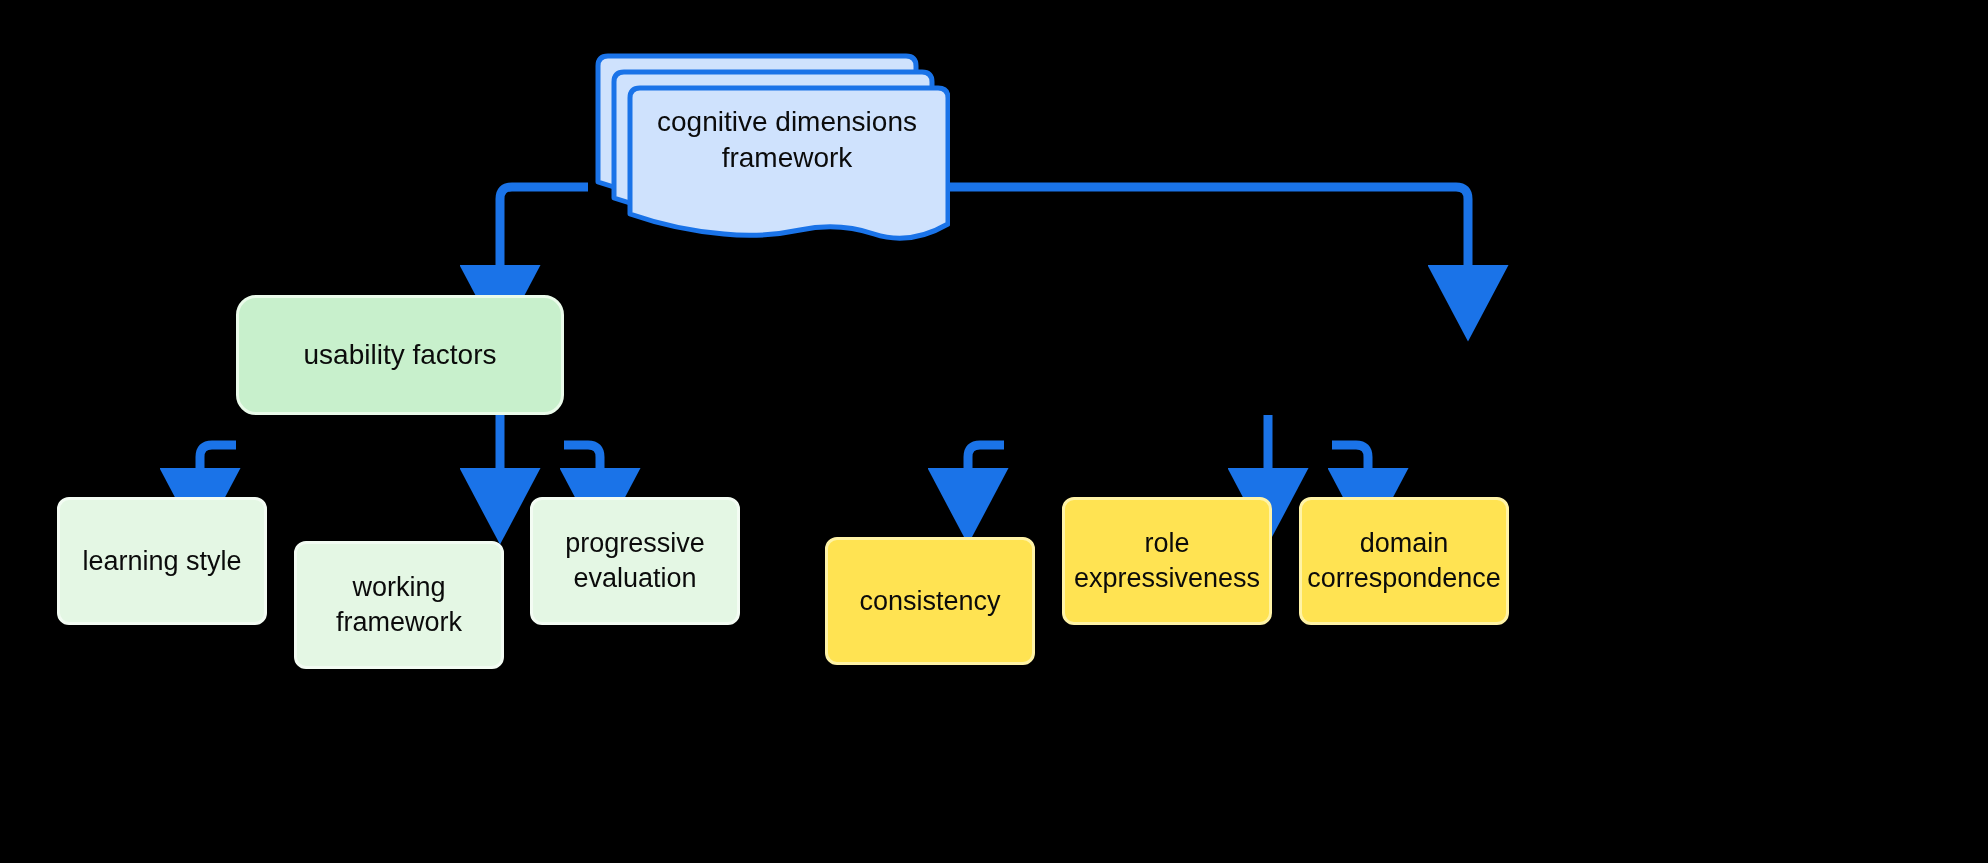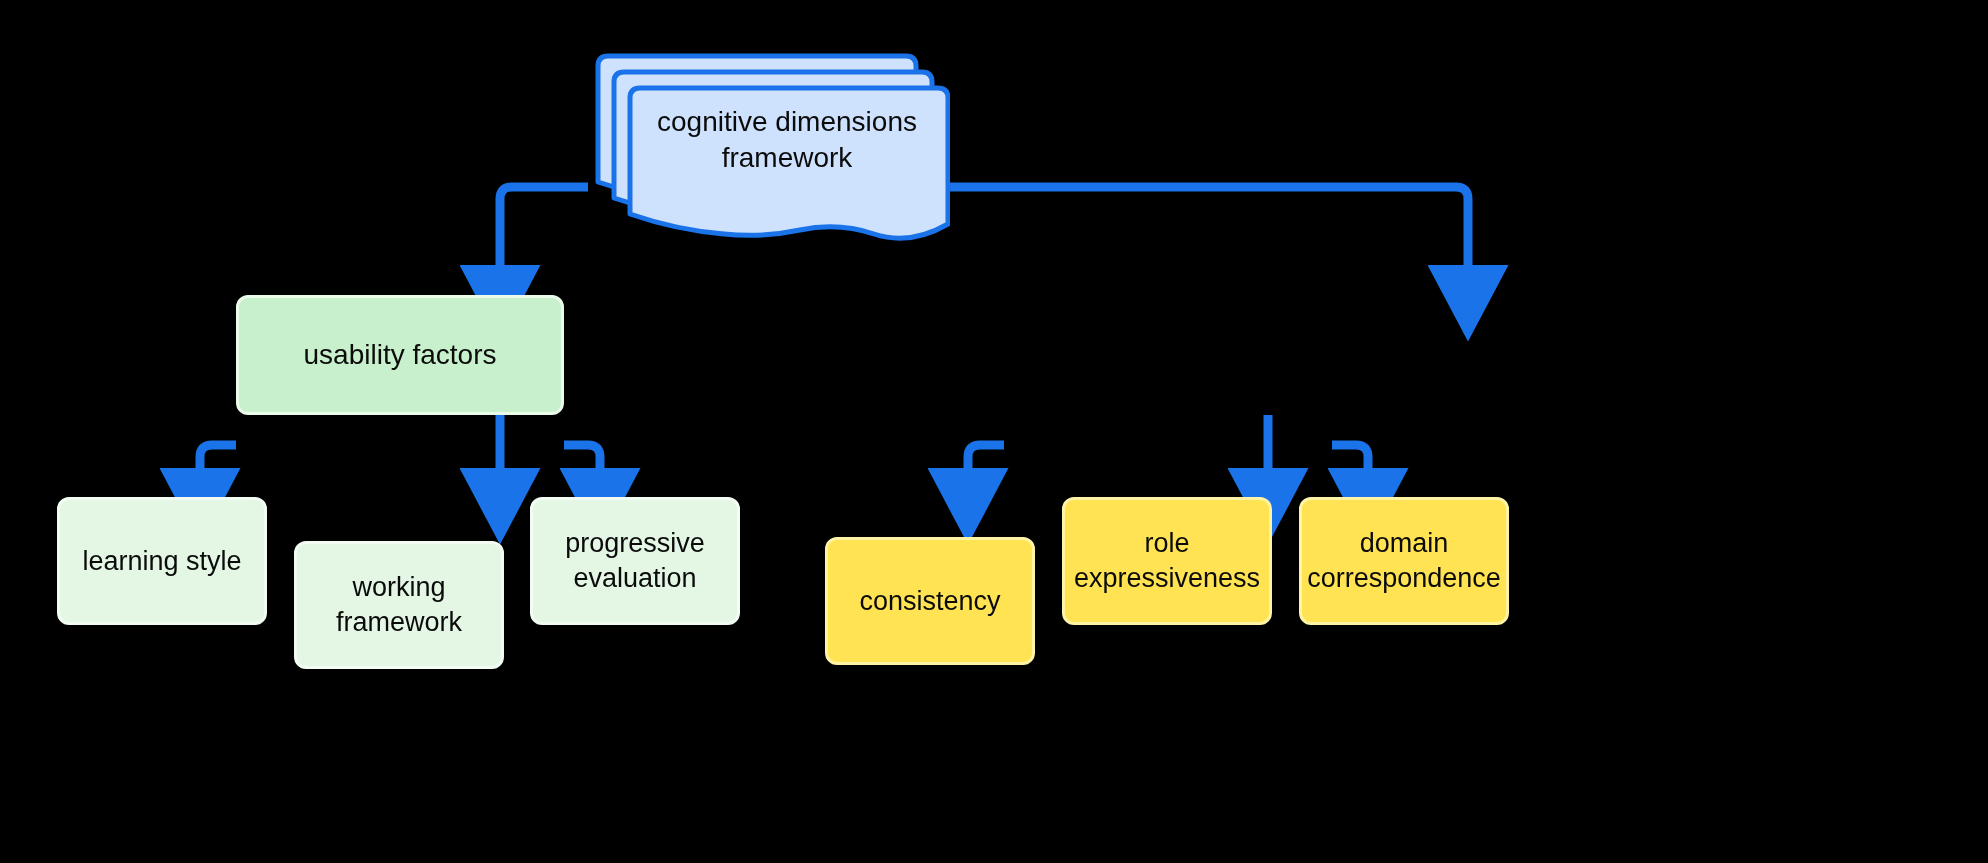--- a/index.html
+++ b/index.html
@@ -69,21 +69,21 @@
   #root-node .node-label {
     position: relative;
     z-index: 2;
     width: 100%;
     margin-top: -14px;
     padding-left: 36px;
     font-size: 28px;
   }
   
   .node.level2 {
-    border-radius: 12px;
+    border-radius: 20px;
     font-size: 28px;
     border: 3px solid transparent;
   }
   #node-usability-factors {
     left: 236px;
     top: 295px;
     width: 328px;
     height: 120px;
     background: #c8f0cc;
     border-color: #eafbea;

